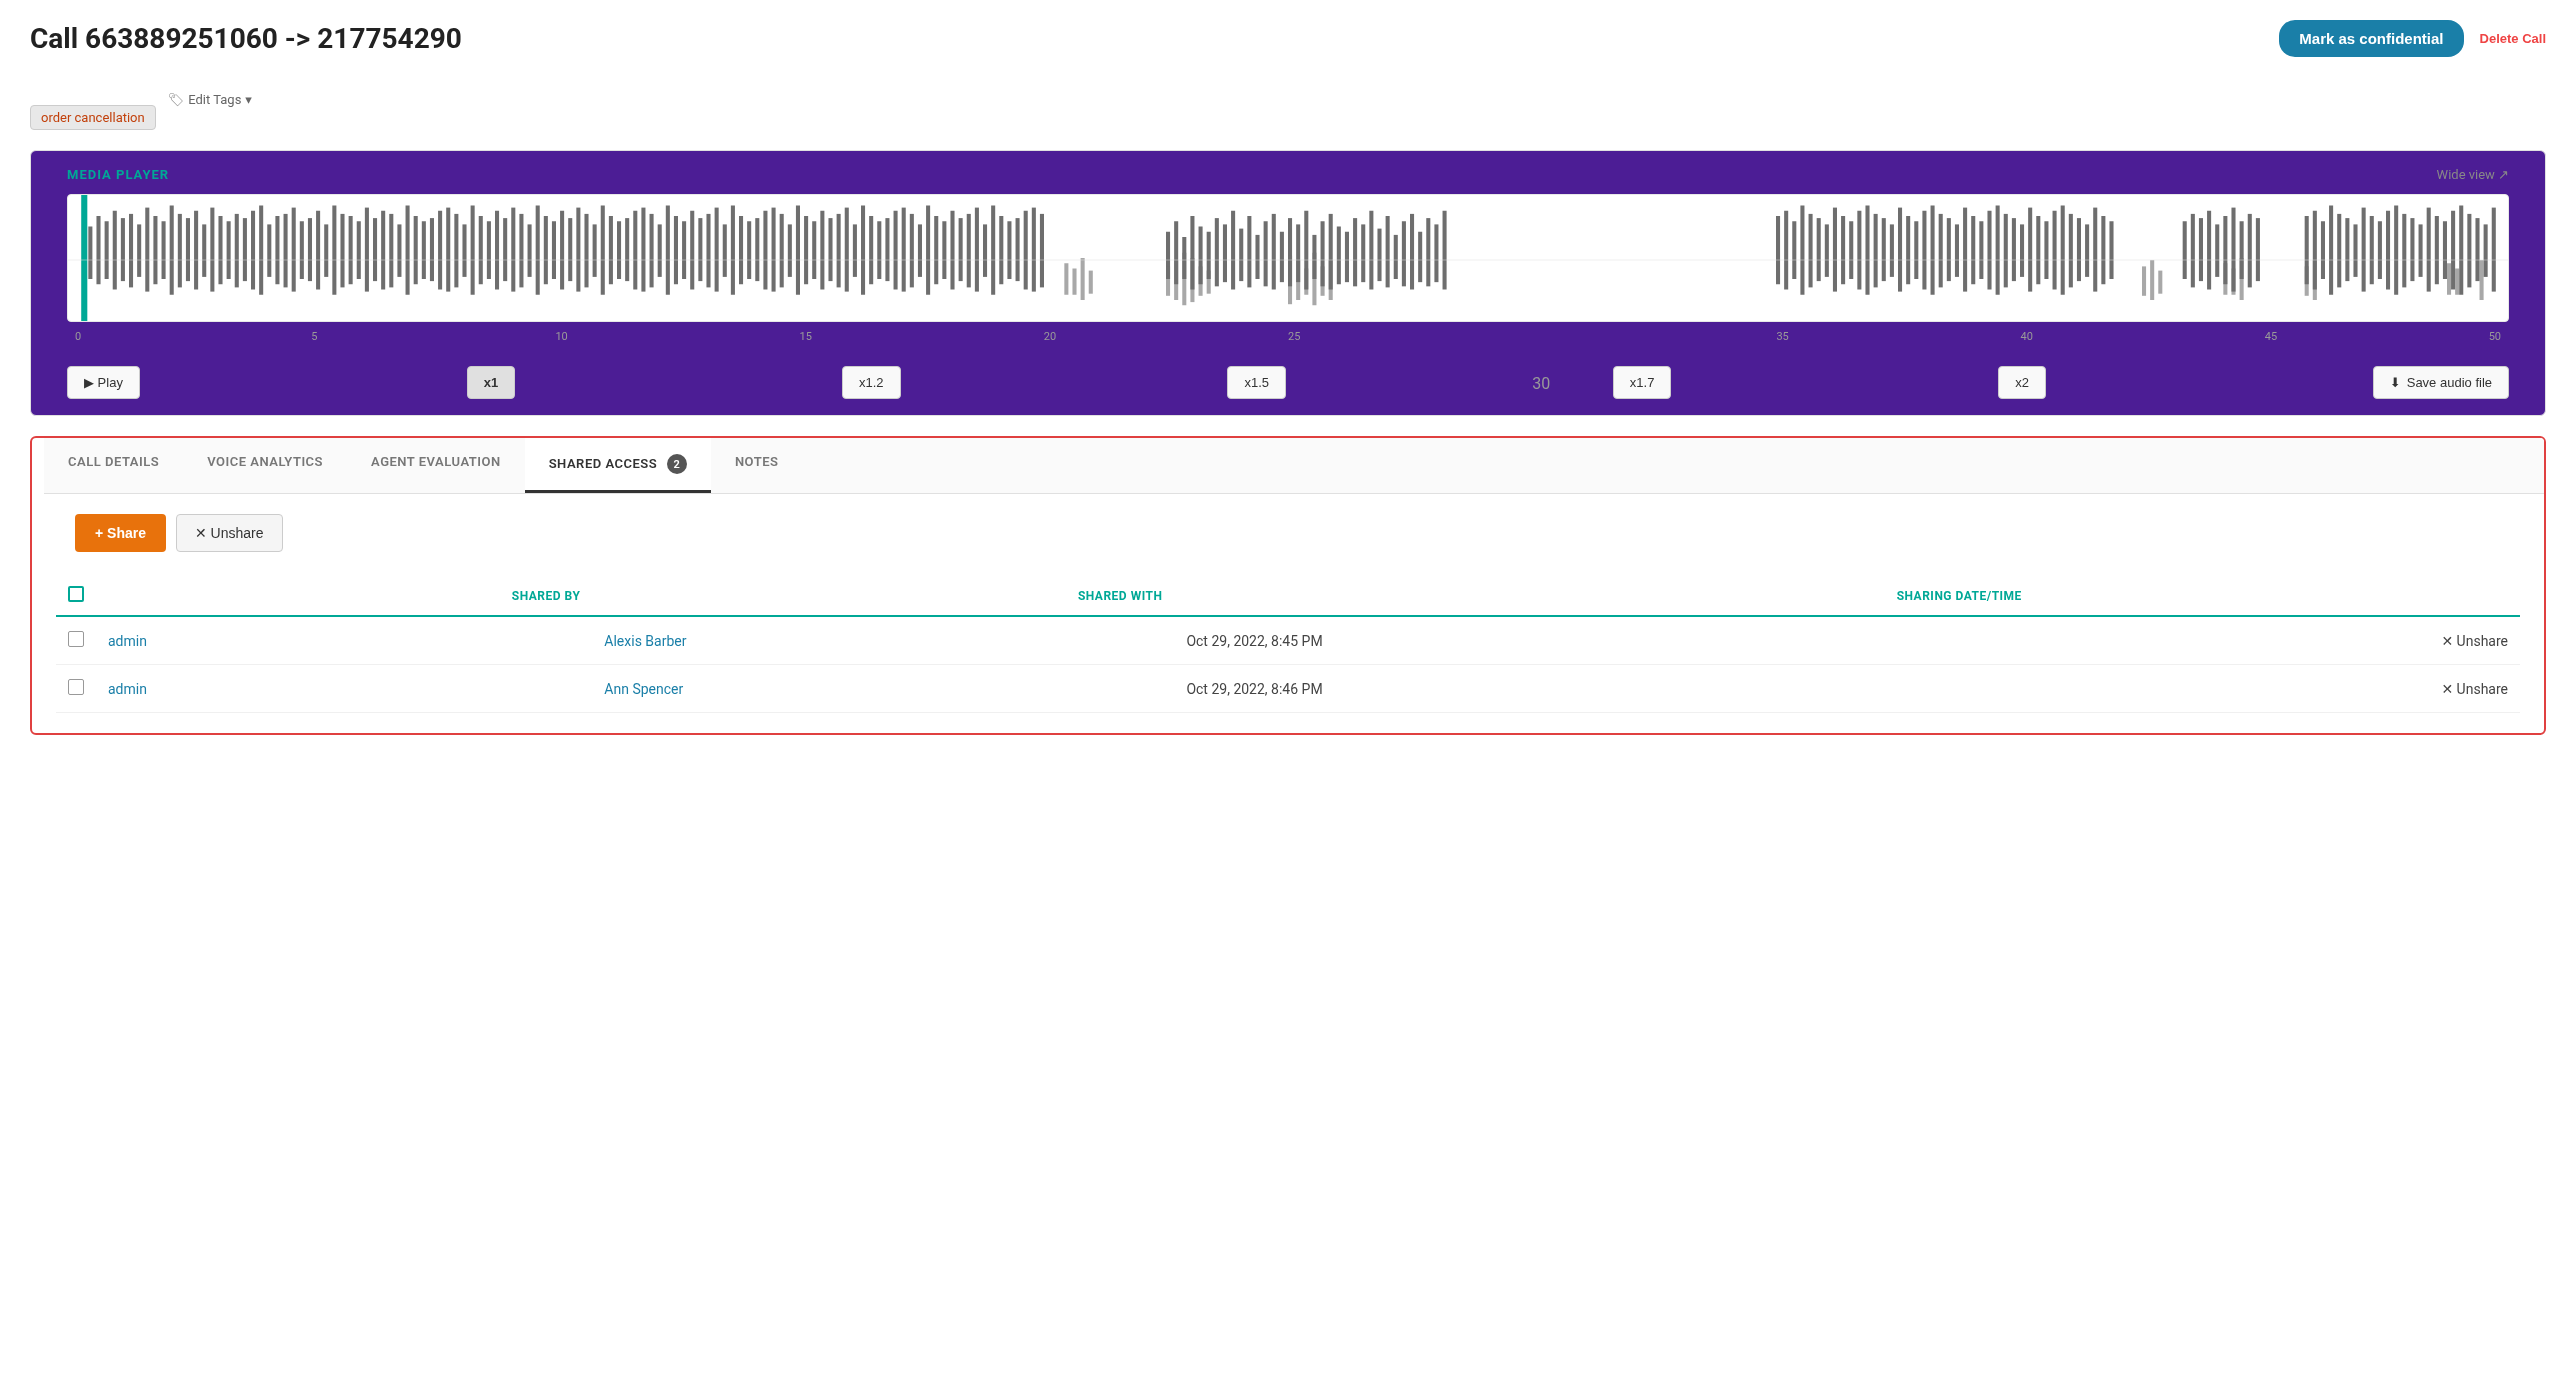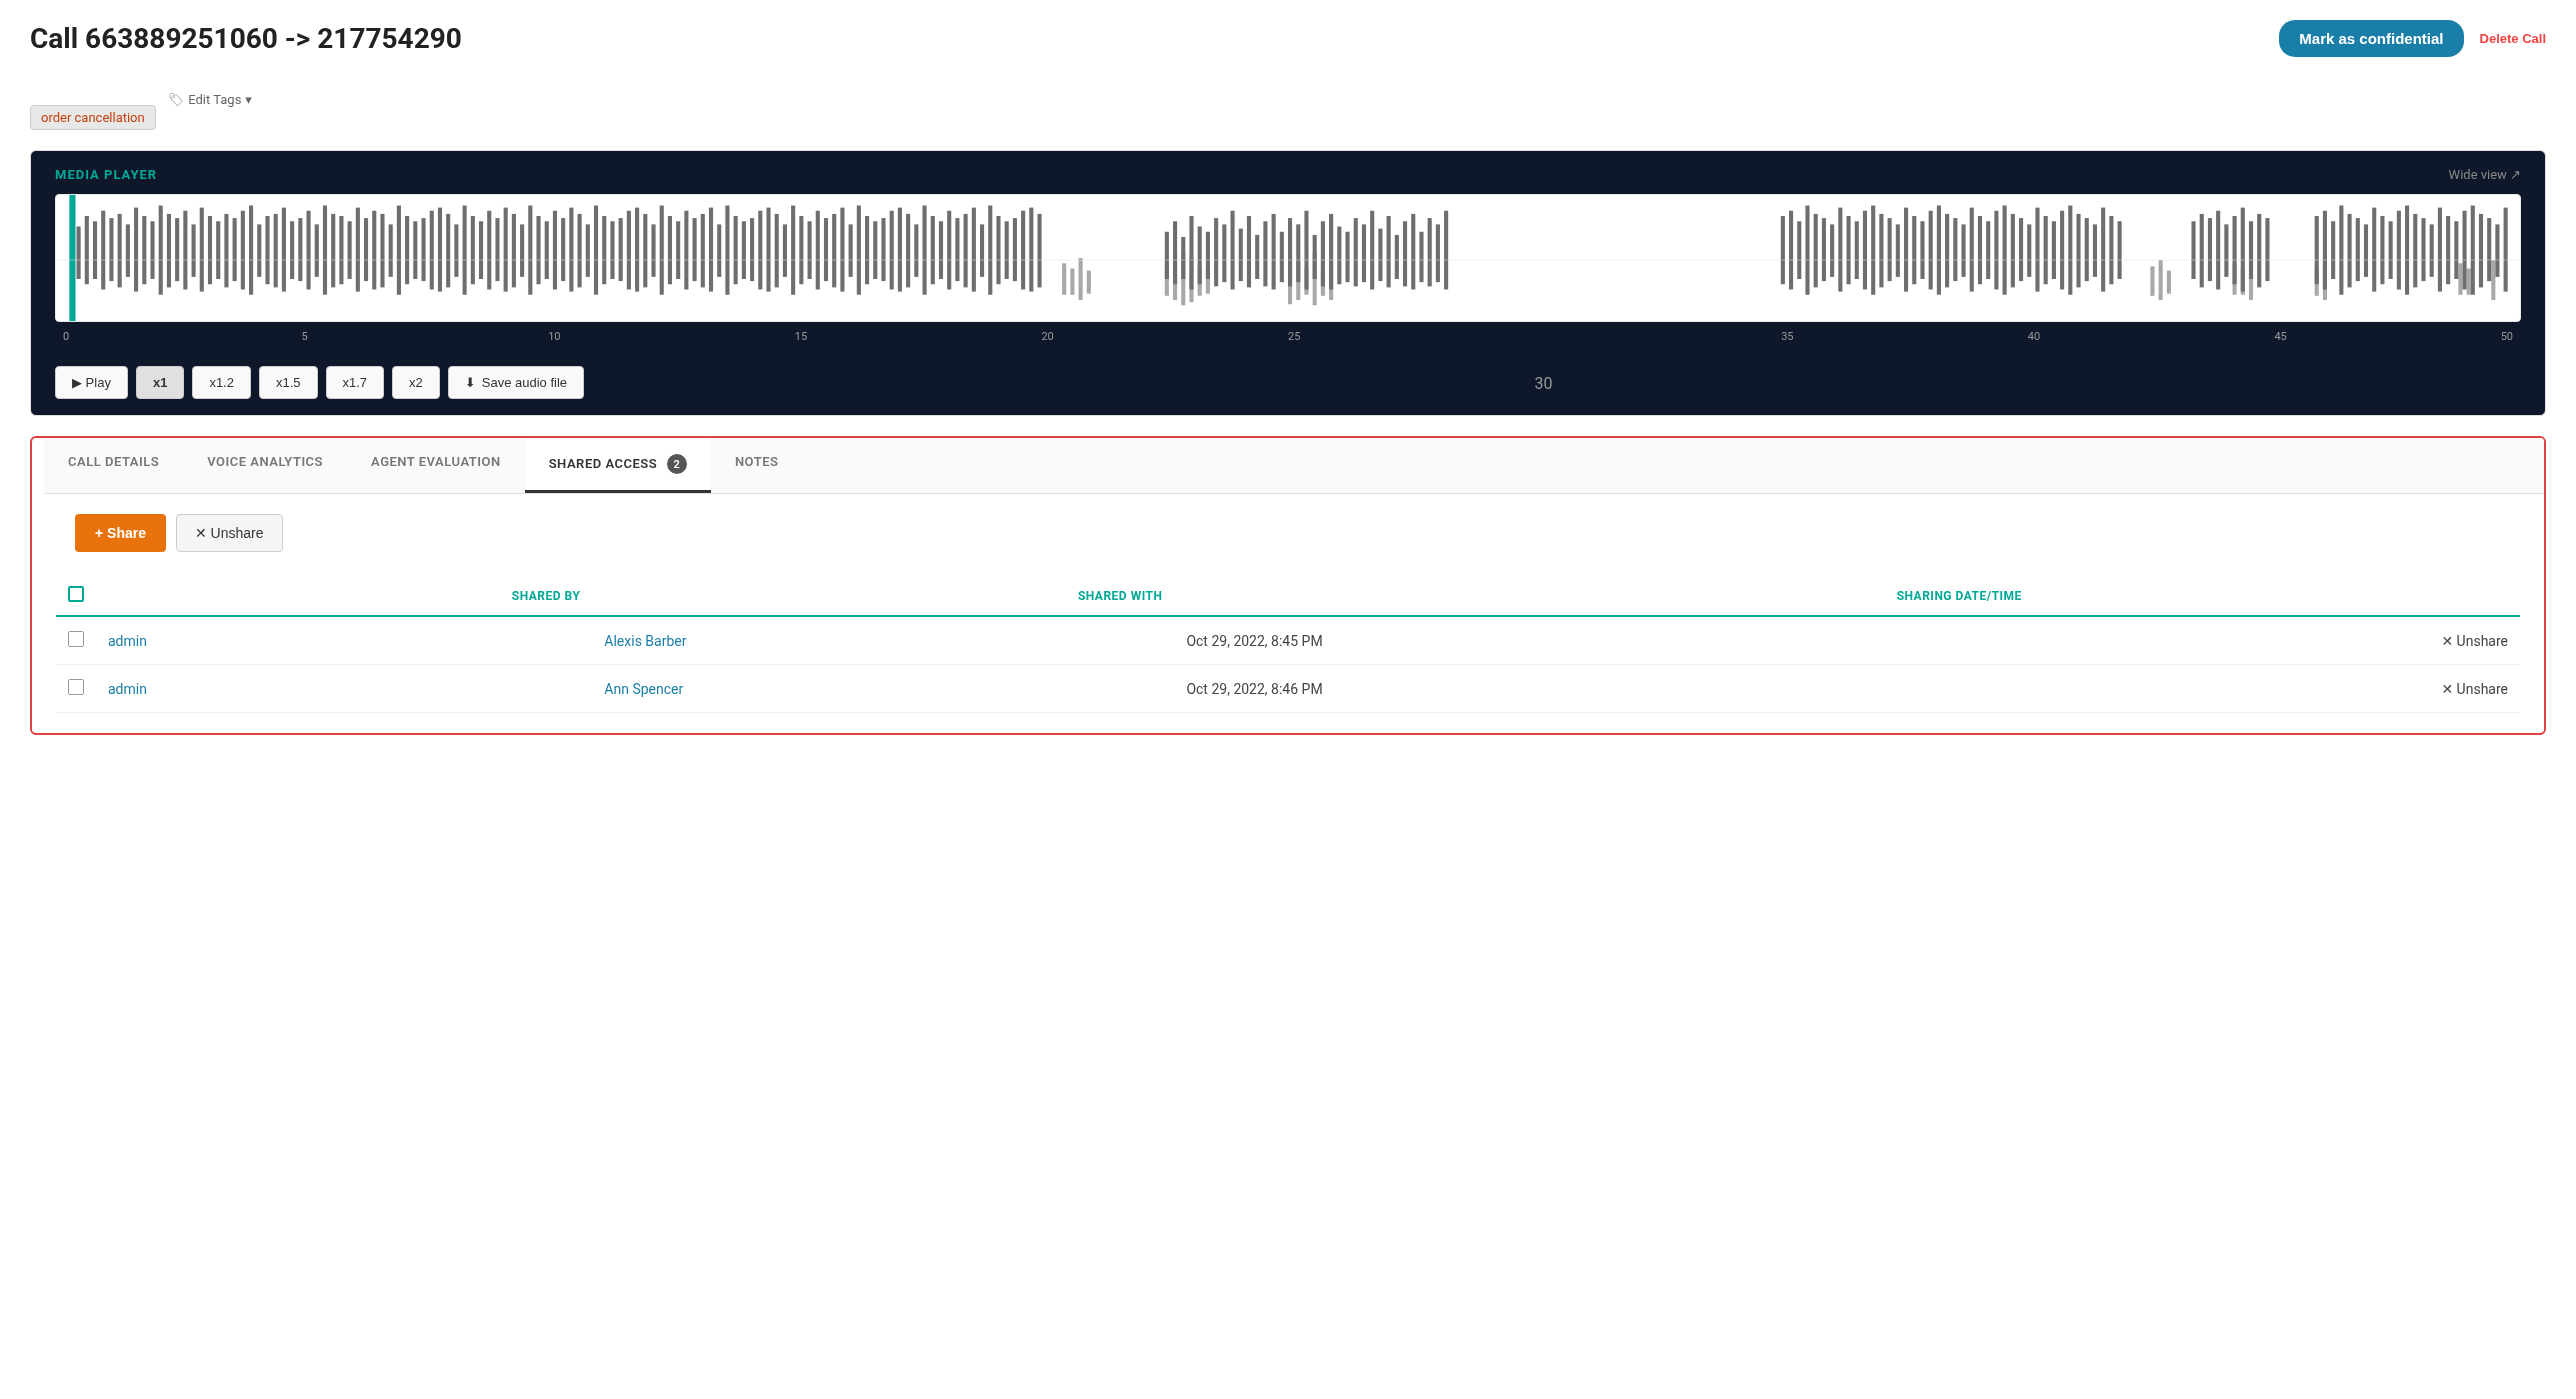--- a/index.html
+++ b/index.html
@@ -71,25 +71,25 @@
       display: flex;
       align-items: center;
       gap: 4px;
       color: #666;
       font-size: 13px;
       cursor: pointer;
     }
     .edit-tags .tag-icon { color: #888; }
     
     .section-card {
-      background: #0f172a;
+      background: #4c1d95;
       border: 1px solid #e0e0e0;
       border-radius: 6px;
       margin-bottom: 20px;
-      padding: 16px 24px;
+      padding: 16px 36px;
     }
     .media-player-header {
       display: flex;
       align-items: center;
       justify-content: space-between;
       margin-bottom: 12px;
     }
     .media-player-title {
       font-size: 13px;
       font-weight: 700;
@@ -116,20 +116,21 @@
       width: 100%;
       height: 100%;
       display: block;
     }
     
     .playback-controls {
       display: flex;
       align-items: center;
       gap: 8px;
       margin-top: 14px;
+      justify-content: space-between;
     }
     .btn-control {
       border: 1px solid #ccc;
       background: #f9f9f9;
       border-radius: 4px;
       padding: 8px 16px;
       font-size: 13px;
       cursor: pointer;
       color: #333;
       white-space: nowrap;

